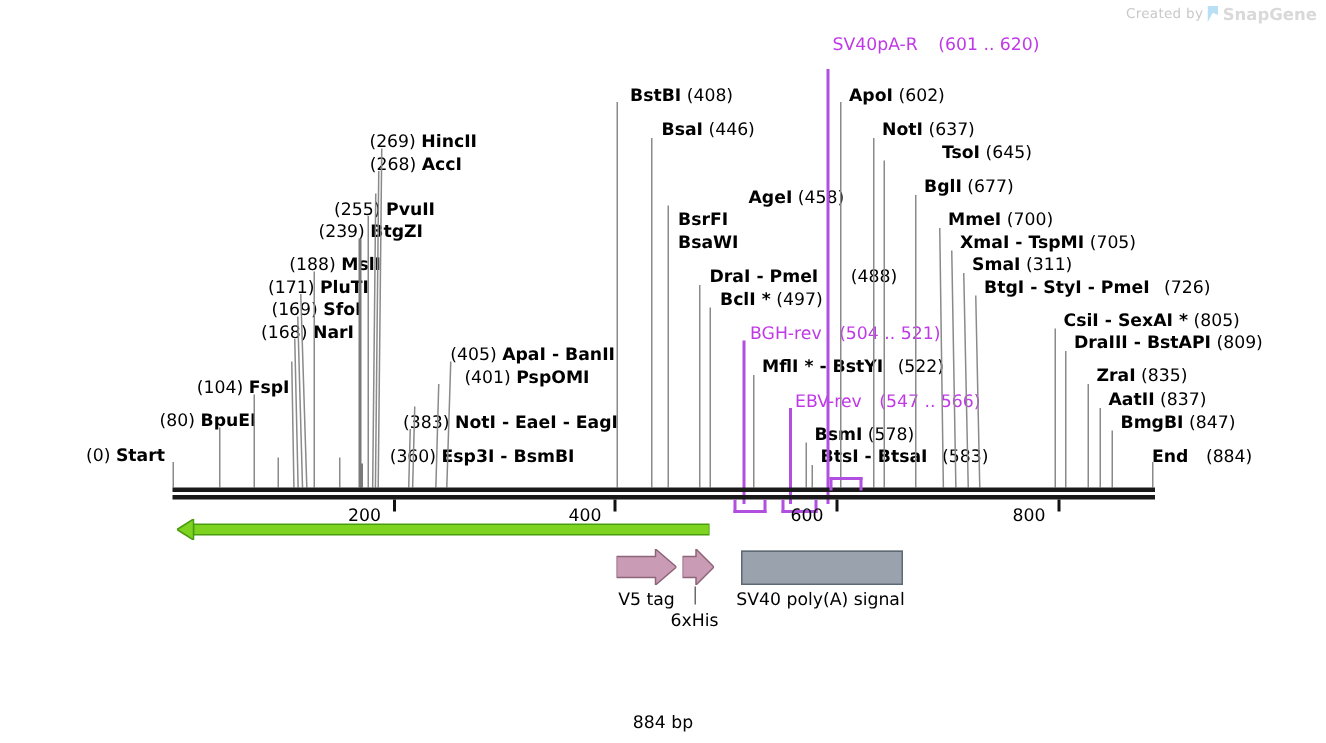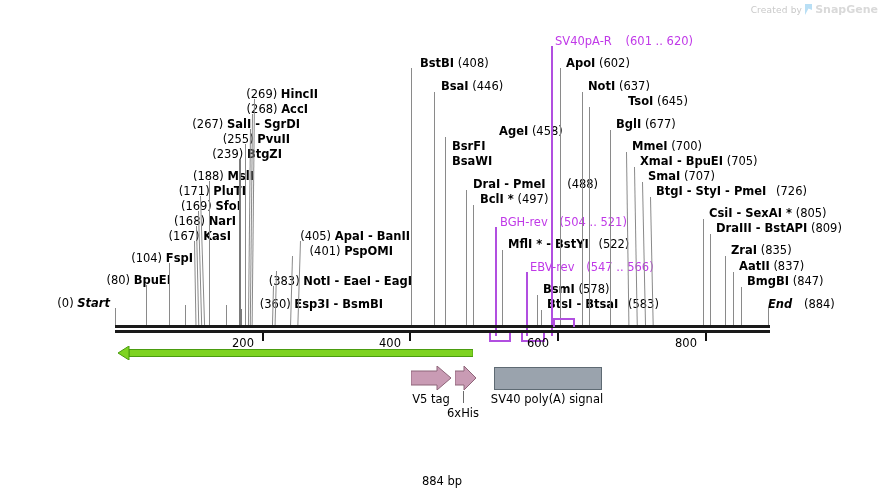--- a/index.html
+++ b/index.html
@@ -21,21 +21,21 @@
   .watermark .flag svg{display:block;}
 
   
   .lbl{
     position:absolute;white-space:nowrap;font-size:11.5px;line-height:12px;
     color:#000;
   }
   .lbl .nm{font-weight:bold;}
   .lbl .pos{font-weight:normal;}
   .lbl.right{text-align:right;}
-  .lbl.italic .nm{font-style:italic;text-align:center;}
+  .lbl.italic .nm{text-align:center;}
   .lbl.primer{color:#c039e8;}
   .lbl.primer .nm{font-weight:normal;}
 
   
   .leader{position:absolute;background:#8a8a8a;width:1px;transform-origin:top center;}
   .leader.thick{width:2px;background:#7a7a7a;}
   .leader.purple{background:#b14fe0;width:1.5px;}
 
   
   .seqline{position:absolute;background:#111;}
@@ -81,24 +81,20 @@
   </div>
 
   <div class="lbl right" style="left:58px;top:88px;width:260px;">
     <span class="pos">(269)</span>
     <span class="nm">HincII</span>
   </div>
   <div class="lbl right" style="left:58px;top:103px;width:250px;">
     <span class="pos">(268)</span>
     <span class="nm">AccI</span>
   </div>
-  <div class="lbl right" style="left:58px;top:118px;width:242px;">
-    <span class="pos">(267)</span>
-    <span class="nm">SalI  -  SgrDI</span>
-  </div>
   <div class="lbl right" style="left:58px;top:133px;width:232px;">
     <span class="pos">(255)</span>
     <span class="nm">PvuII</span>
   </div>
   <div class="lbl right" style="left:58px;top:148px;width:224px;">
     <span class="pos">(239)</span>
     <span class="nm">BtgZI</span>
   </div>
   <div class="lbl right" style="left:58px;top:170px;width:196px;">
     <span class="pos">(188)</span>
@@ -109,24 +105,20 @@
     <span class="nm">PluTI</span>
   </div>
   <div class="lbl right" style="left:58px;top:200px;width:183px;">
     <span class="pos">(169)</span>
     <span class="nm">SfoI</span>
   </div>
   <div class="lbl right" style="left:58px;top:215px;width:178px;">
     <span class="pos">(168)</span>
     <span class="nm">NarI</span>
   </div>
-  <div class="lbl right" style="left:58px;top:230px;width:173px;">
-    <span class="pos">(167)</span>
-    <span class="nm">KasI</span>
-  </div>
   <div class="lbl right" style="left:58px;top:252px;width:135px;">
     <span class="pos">(104)</span>
     <span class="nm">FspI</span>
   </div>
   <div class="lbl right" style="left:58px;top:274px;width:113px;">
     <span class="pos">(80)</span>
     <span class="nm">BpuEI</span>
   </div>
   <div class="lbl right italic" style="left:38px;top:297px;width:72px;">
     <span class="pos">(0)</span>
@@ -203,26 +195,26 @@
   </div>
   <div class="lbl" style="left:616px;top:118px;">
     <span class="nm">BglI</span>
     <span class="pos">(677)</span>
   </div>
   <div class="lbl" style="left:632px;top:140px;">
     <span class="nm">MmeI</span>
     <span class="pos">(700)</span>
   </div>
   <div class="lbl" style="left:640px;top:155px;">
-    <span class="nm">XmaI  -  BpuEI</span>
+    <span class="nm">XmaI  -  TspMI</span>
     <span class="pos">(705)</span>
   </div>
   <div class="lbl" style="left:648px;top:170px;">
     <span class="nm">SmaI</span>
-    <span class="pos">(707)</span>
+    <span class="pos">(311)</span>
   </div>
   <div class="lbl" style="left:656px;top:185px;">
     <span class="nm">BtgI  -  StyI  -  PmeI</span>
     <span class="pos" style="margin-left:6px;">(726)</span>
   </div>
   <div class="lbl" style="left:709px;top:207px;">
     <span class="nm">CsiI  -  SexAI *</span>
     <span class="pos">(805)</span>
   </div>
   <div class="lbl" style="left:716px;top:222px;">
@@ -239,21 +231,21 @@
   </div>
   <div class="lbl" style="left:747px;top:275px;">
     <span class="nm">BmgBI</span>
     <span class="pos">(847)</span>
   </div>
   <div class="lbl italic" style="left:768px;top:298px;">
     <span class="nm">End</span>
     <span class="pos" style="margin-left:8px;">(884)</span>
   </div>
 
-  <div class="lbl primer" style="left:555px;top:35px;">
+  <div class="lbl primer" style="left:555px;top:23px;">
     <span class="nm">SV40pA-R</span>
     <span class="pos" style="margin-left:10px;">(601 .. 620)</span>
   </div>
   <div class="lbl primer" style="left:500px;top:216px;">
     <span class="nm">BGH-rev</span>
     <span class="pos" style="margin-left:8px;">(504 .. 521)</span>
   </div>
   <div class="lbl primer" style="left:530px;top:261px;">
     <span class="nm">EBV-rev</span>
     <span class="pos" style="margin-left:8px;">(547 .. 566)</span>

